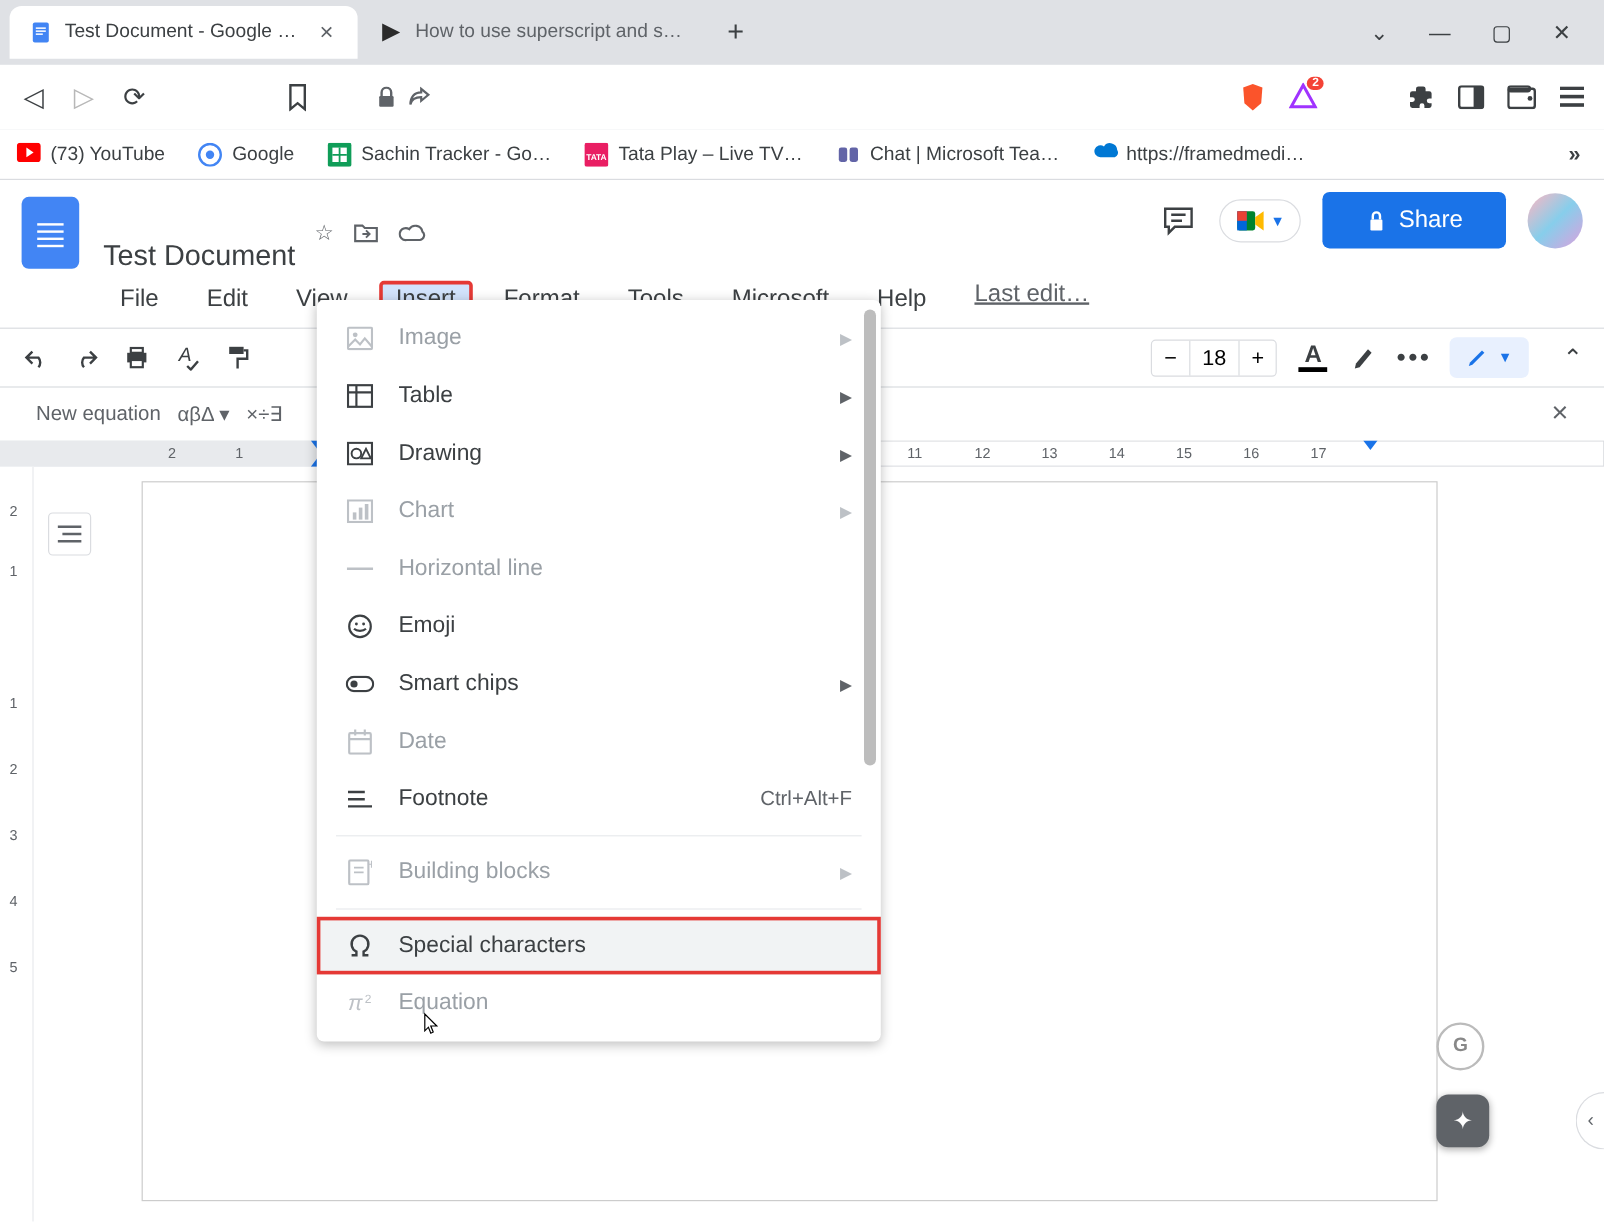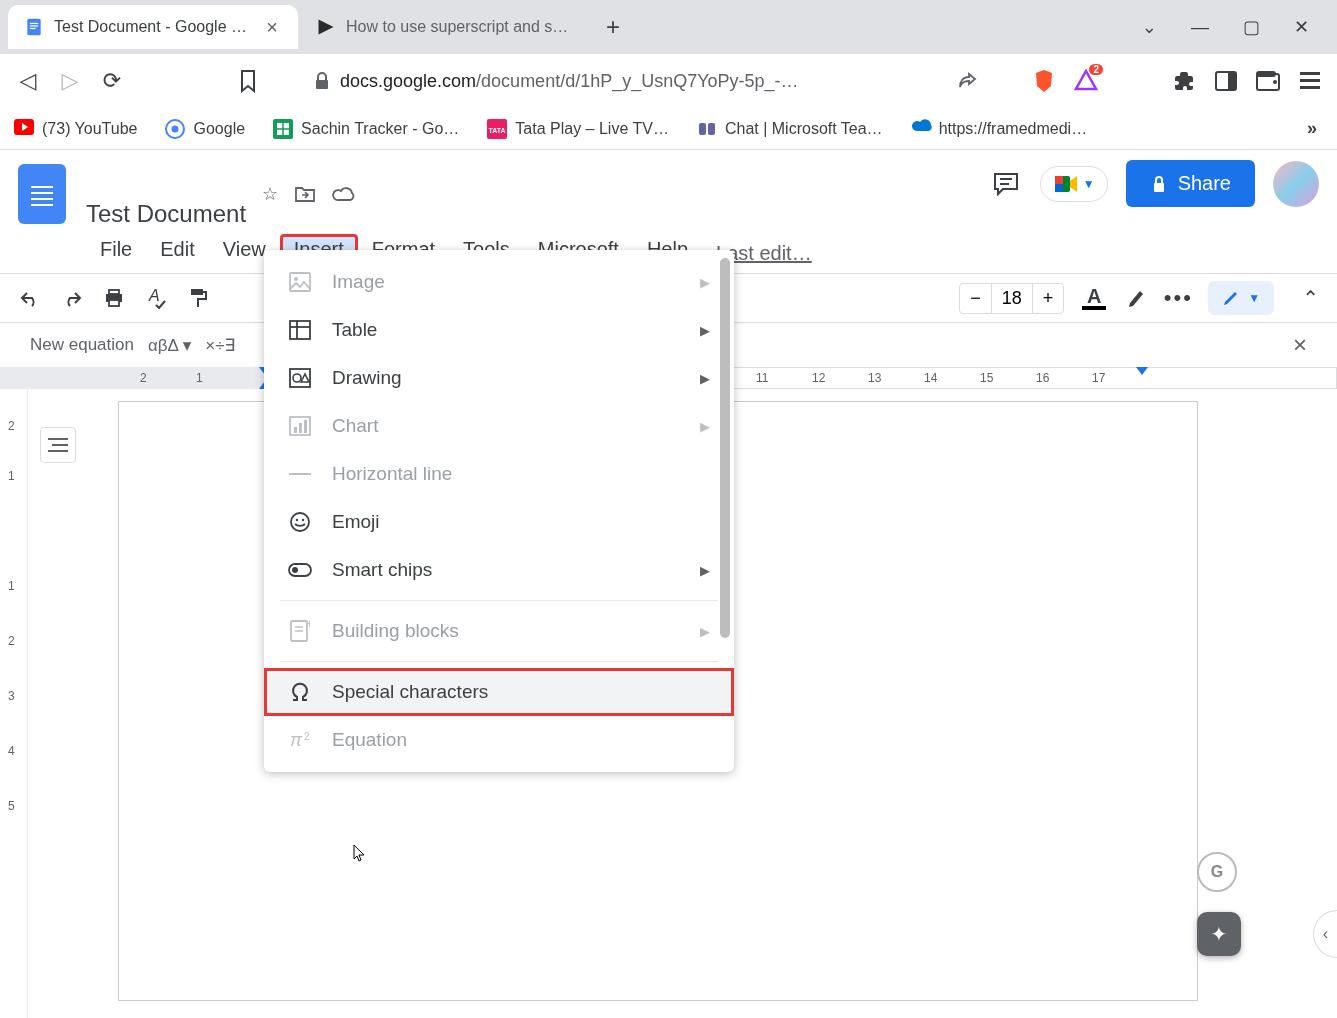--- a/index.html
+++ b/index.html
@@ -32,28 +32,28 @@
     .bm-overflow { margin-left: auto; font-size: 18px; font-weight: bold; color: #3c4043; padding-right: 6px; }
     
     
     .docs-header { display: flex; padding: 10px 18px 0; gap: 20px; align-items: flex-start; }
     .docs-logo { width: 48px; height: 60px; background: #4285f4; border-radius: 6px; display: flex; align-items: center; justify-content: center; position: relative; margin-top: 4px; }
     .docs-logo::after { content: ""; position: absolute; width: 22px; height: 2px; background: #fff; top: 22px; box-shadow: 0 6px 0 #fff, 0 12px 0 #fff, 0 18px 0 #fff; left: 13px; }
     .doc-title-area { flex: 1; }
     .doc-title-row { display: flex; align-items: center; gap: 16px; font-size: 24px; color: #3c4043; }
     .doc-title { font-size: 24px; color: #3c4043; margin-top: 40px; }
     .title-icon { color: #5f6368; font-size: 18px; }
-    .menu-bar { display: flex; gap: 0; font-size: 20px; color: #3c4043; margin-top: 6px; align-items: flex-end; }
+    .menu-bar { display: flex; gap: 12px; font-size: 20px; color: #3c4043; margin-top: 6px; align-items: flex-start; }
     .menu-item { padding: 4px 14px; cursor: pointer; border-radius: 4px; }
     .menu-item.active { background: #d2e3fc; border: 3px solid #e53935; padding: 1px 11px; }
     .last-edit { color: #5f6368; text-decoration: underline; margin-left: 14px; font-size: 20px; }
     .header-right { display: flex; align-items: center; gap: 18px; }
     .hdr-icon { width: 32px; height: 32px; display: flex; align-items: center; justify-content: center; color: #5f6368; font-size: 24px; }
     .meet-btn { border: 1px solid #dadce0; border-radius: 30px; padding: 6px 12px; display: flex; align-items: center; gap: 4px; }
-    .share-btn { background: #1a73e8; color: #fff; border-radius: 6px; padding: 12px 24px; font-size: 20px; font-weight: 500; display: flex; align-items: center; gap: 10px; cursor: pointer; }
+    .share-btn { background: #1a73e8; color: #fff; border-radius: 6px; padding: 12px 36px; font-size: 20px; font-weight: 500; display: flex; align-items: center; gap: 10px; cursor: pointer; }
     .avatar { width: 46px; height: 46px; border-radius: 50%; background: linear-gradient(135deg, #ffb6c1, #87ceeb, #dda0dd); }
     
     
     .toolbar { display: flex; align-items: center; height: 50px; padding: 0 18px; gap: 18px; border-top: 1px solid #dadce0; border-bottom: 1px solid #dadce0; margin-top: 8px; }
     .tb-btn { width: 24px; height: 24px; display: flex; align-items: center; justify-content: center; color: #3c4043; cursor: pointer; font-size: 18px; }
     .font-size-box { display: flex; align-items: center; border: 1px solid #dadce0; border-radius: 4px; }
     .font-size-val { padding: 4px 10px; font-size: 18px; border-left: 1px solid #dadce0; border-right: 1px solid #dadce0; }
     .fsb { padding: 4px 10px; font-size: 18px; cursor: pointer; }
     .text-color-ico { border-bottom: 4px solid #000; padding: 0 2px; }
     .mode-pill { margin-left: auto; background: #e8f0fe; border-radius: 6px; padding: 8px 14px; display: flex; align-items: center; gap: 8px; color: #1a73e8; }
@@ -144,21 +144,20 @@
           <path d="M4 2 h12 v20 l-6-5 -6 5 Z" fill="none" stroke="#3c4043" stroke-width="2"></path>
         </svg>
     </span>
     <div class="url-bar">
       <span>
         <svg width="16" height="18" viewBox="0 0 16 18">
             <rect x="2" y="8" width="12" height="9" rx="1" fill="#5f6368"></rect>
             <path d="M4 8 V5 a4 4 0 0 1 8 0 V8" fill="none" stroke="#5f6368" stroke-width="2"></path>
           </svg>
       </span>
-      <span class="url-text"><span class="url-domain">docs.google.com</span><span>/document/d/1hP_y_UsnQ7YoPy-5p_-…</span></span>
       <span>
         <svg width="20" height="18" viewBox="0 0 20 18">
             <path d="M11 2 l6 5 -6 5 V9 c-5 0 -8 2 -9 6 0-6 3-10 9-10 Z" fill="none" stroke="#5f6368" stroke-width="1.8"></path>
           </svg>
       </span>
     </div>
     <div class="ext-icons">
       <span class="ext-icon">
         <svg width="24" height="26" viewBox="0 0 24 26">
             <path d="M12 2 L20 5 L19 18 L12 24 L5 18 L4 5 Z" fill="#fb542b"></path>
@@ -496,20 +495,42 @@
       <div class="dd-item">
         <span class="dd-icon" style="color: rgb(60, 64, 67);">
           <svg width="24" height="14" viewBox="0 0 24 14">
             <rect x="1" y="1" width="22" height="12" rx="6" fill="none" stroke="currentColor" stroke-width="1.8"></rect>
             <circle cx="7" cy="7" r="3" fill="currentColor"></circle>
           </svg>
         </span>
         <span>Smart chips</span>
         <span class="dd-arrow">▶</span>
       </div>
+      <div class="dd-item disabled">
+        <span class="dd-icon" style="color: rgb(189, 193, 198);">
+          <svg width="20" height="22" viewBox="0 0 20 22">
+            <rect x="1" y="4" width="18" height="17" rx="1" fill="none" stroke="currentColor" stroke-width="1.8"></rect>
+            <line x1="1" y1="9" x2="19" y2="9" stroke="currentColor" stroke-width="1.8"></line>
+            <line x1="6" y1="1" x2="6" y2="6" stroke="currentColor" stroke-width="1.8"></line>
+            <line x1="14" y1="1" x2="14" y2="6" stroke="currentColor" stroke-width="1.8"></line>
+          </svg>
+        </span>
+        <span>Date</span>
+      </div>
+      <div class="dd-item">
+        <span class="dd-icon" style="color: rgb(60, 64, 67);">
+          <svg width="20" height="18" viewBox="0 0 20 18">
+            <line x1="0" y1="3" x2="14" y2="3" stroke="currentColor" stroke-width="2"></line>
+            <line x1="0" y1="9" x2="14" y2="9" stroke="currentColor" stroke-width="2"></line>
+            <line x1="0" y1="15" x2="20" y2="15" stroke="currentColor" stroke-width="2"></line>
+          </svg>
+        </span>
+        <span>Footnote</span>
+        <span class="dd-shortcut">Ctrl+Alt+F</span>
+      </div>
       <div class="dd-sep"></div>
       <div class="dd-item disabled">
         <span class="dd-icon" style="color: rgb(189, 193, 198);">
           <svg width="20" height="22" viewBox="0 0 20 22">
             <rect x="1" y="1" width="16" height="20" rx="1" fill="none" stroke="currentColor" stroke-width="1.8"></rect>
             <line x1="5" y1="7" x2="13" y2="7" stroke="currentColor" stroke-width="1.5"></line>
             <line x1="5" y1="11" x2="13" y2="11" stroke="currentColor" stroke-width="1.5"></line>
             <text x="16" y="8" font-size="12" fill="currentColor">+</text>
           </svg>
         </span>

